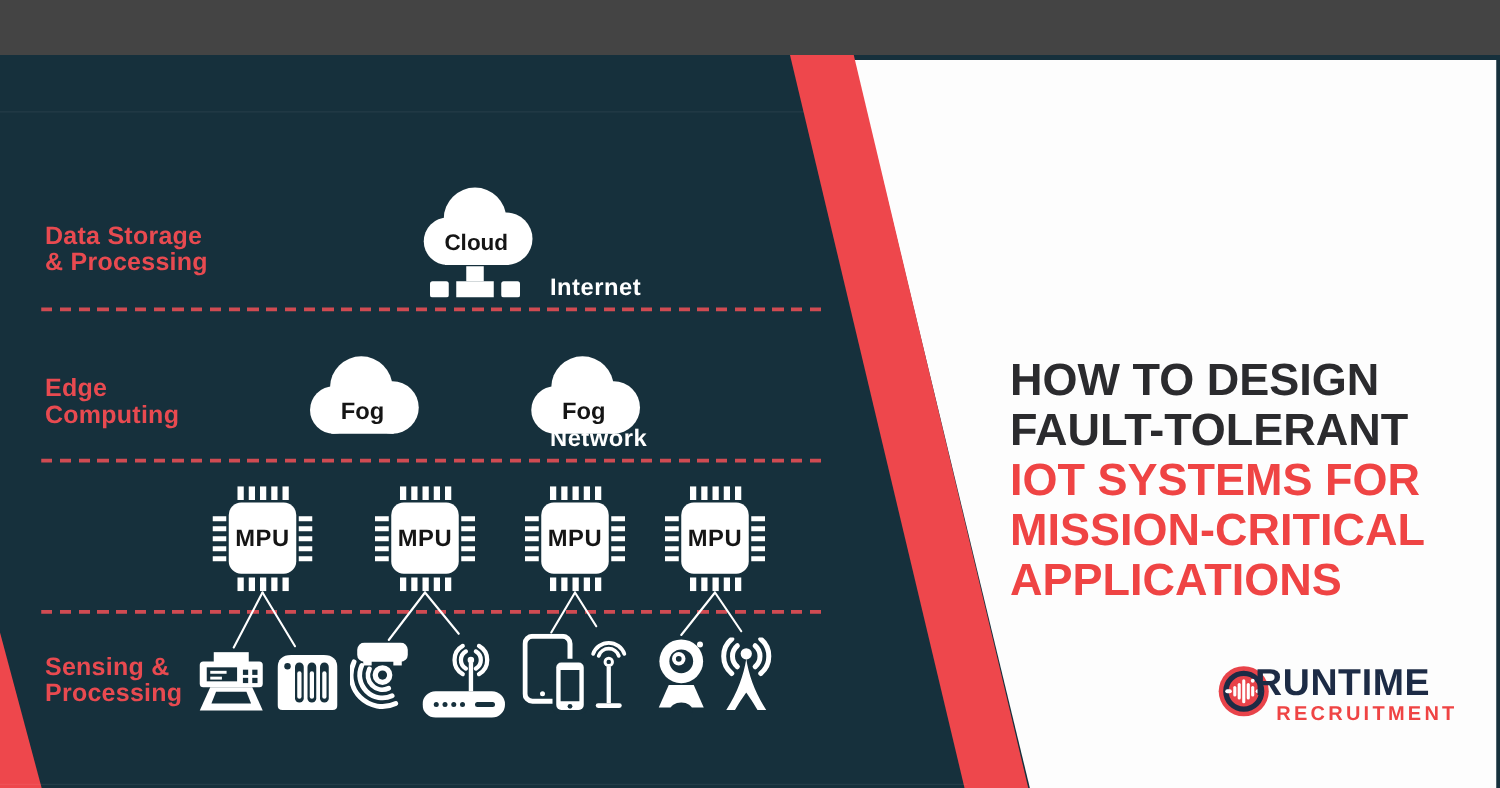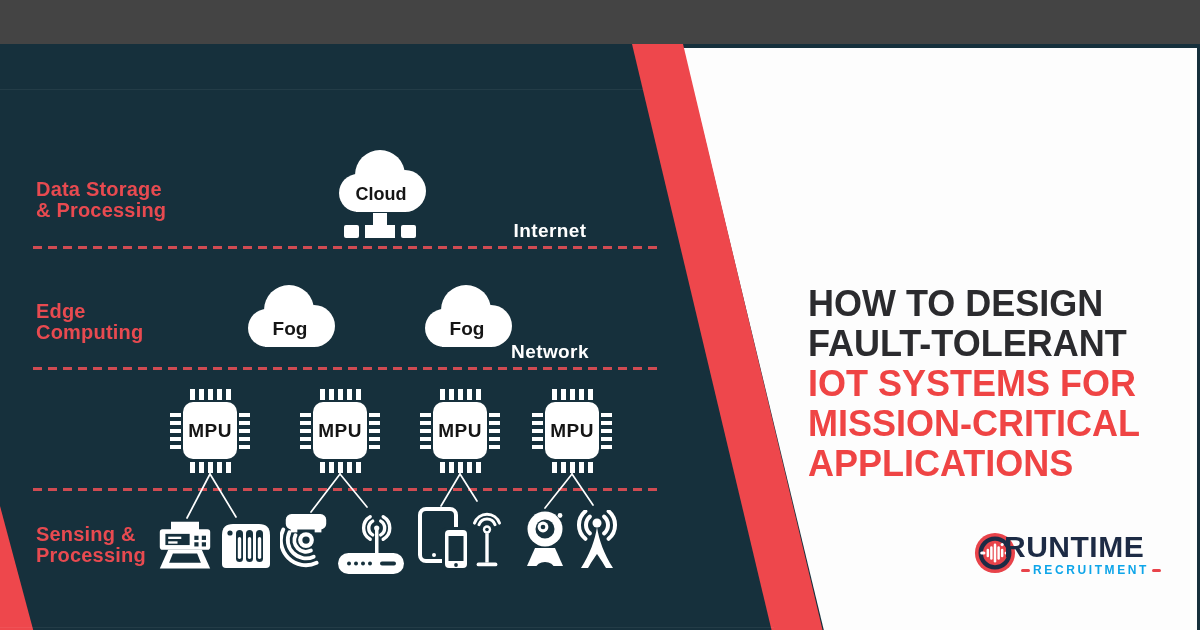--- a/index.html
+++ b/index.html
@@ -18,21 +18,21 @@
   
   .layer-label {
     position:absolute; left:36px; color:#e84a50;
     font-size:20px; font-weight:800; line-height:21px; letter-spacing:.2px;
   }
   .dashed-line {
     position:absolute; left:33px; width:627px; height:3px;
     background:repeating-linear-gradient(to right,#d04b52 0,#d04b52 9px,transparent 9px,transparent 15px);
   }
   .zone-label {
-    position:absolute; left:440px; width:220px; text-align:center;
+    position:absolute; left:440px; width:220px; text-align:left;
     color:#ffffff; font-size:19px; font-weight:700; letter-spacing:.4px;
   }
   .seam { position:absolute; left:0; height:1px; background:rgba(255,255,255,.06); }
 
   .node-text { font-family:"Liberation Sans", sans-serif; font-weight:bold; fill:#151515; }
 
   
   .title-block {
     position:absolute; left:808px; top:240px; width:380px;
     text-align:left; font-weight:800; font-size:36px; line-height:40px; letter-spacing:0;
@@ -42,21 +42,21 @@
 
   .logo-name {
     position:absolute; left:1004px; top:486px;
     color:#1d2b45; font-size:30px; font-weight:800; letter-spacing:.5px;
   }
   .logo-sub-row {
     position:absolute; left:1021px; top:519px; width:140px;
     display:flex; align-items:center; justify-content:space-between;
   }
   .logo-sub {
-    color:#0ea5e9; font-size:12px; font-weight:700; letter-spacing:2.6px; white-space:nowrap;
+    color:#ef4444; font-size:16px; font-weight:700; letter-spacing:2.6px; white-space:nowrap;
   }
   .logo-dash { width:9px; height:3px; background:#e8434a; border-radius:1.5px; }
 </style>
 </head>
 <body>
 
 <div class="canvas">
 
   <svg class="bg-layer" width="1200" height="630" viewBox="0 0 1200 630">
     <polygon points="683,4 1197,4 1197,624 833,624" fill="#fdfdfd"></polygon>

